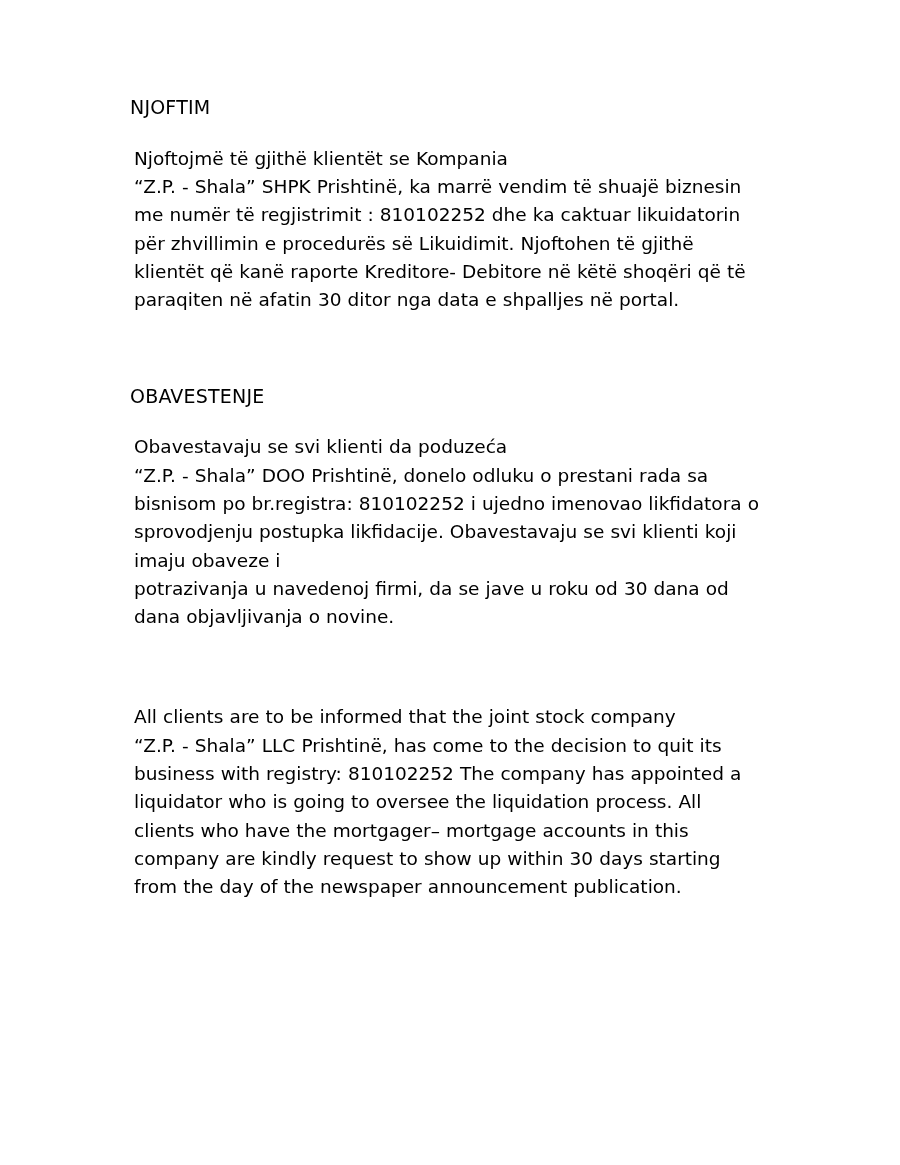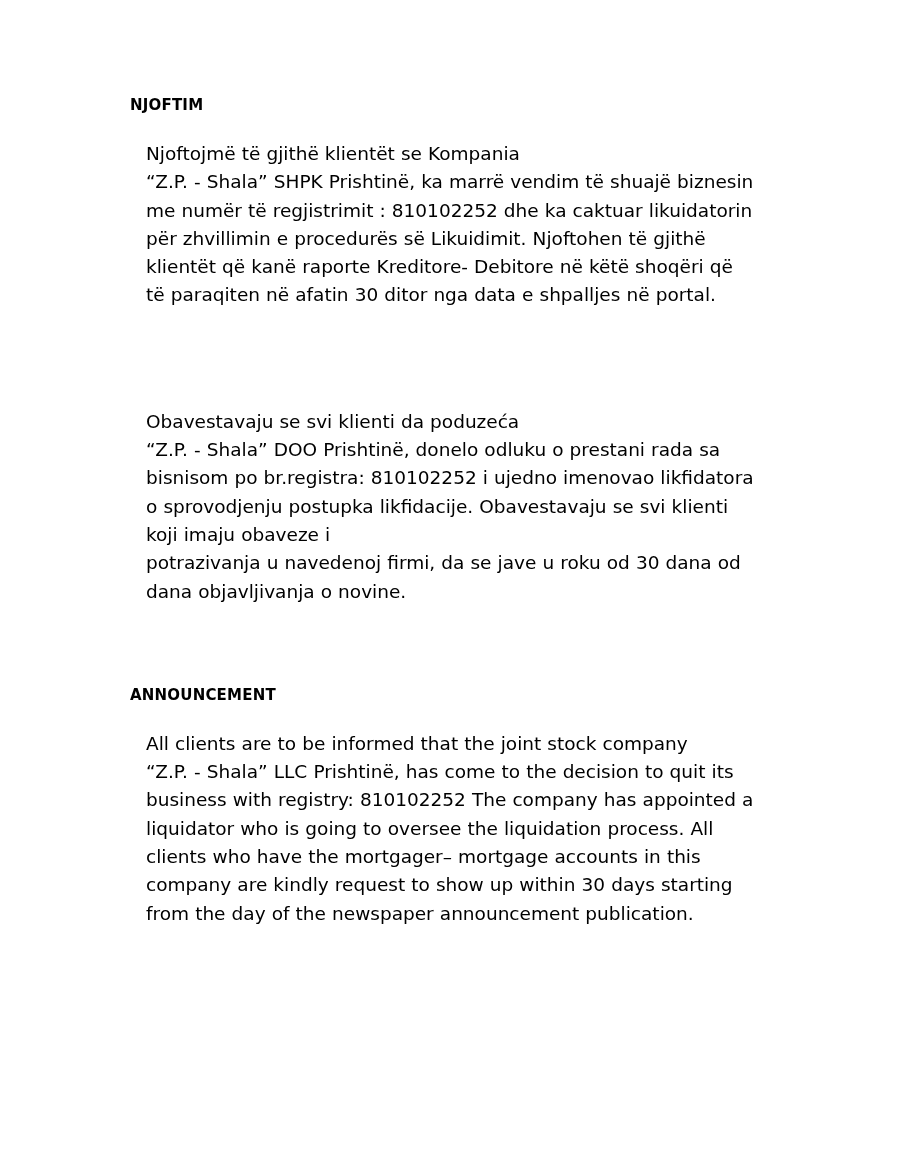--- a/index.html
+++ b/index.html
@@ -19,30 +19,30 @@
     width: 900px;
     height: 1165px;
     background: #ffffff;
     box-sizing: border-box;
     padding: 96px 130px 0 130px;
   }
   .section {
     margin-bottom: 0;
   }
   .section-heading {
-    font-size: 15px;
-    font-weight: bold;
+    font-size: 19px;
+    font-weight: normal;
     letter-spacing: 0.2px;
     margin: 0 0 26px 0;
     line-height: 1.2;
   }
   .body-text {
     font-size: 18.5px;
     line-height: 1.53;
-    margin: 16px;
+    margin: 4px;
     text-align: left;
     word-spacing: 0.2px;
   }
   .body-text b {
     font-weight: normal;
   }
   .gap-1 { height: 66px; }
   .gap-2 { height: 64px; }
 </style>
 </head>
@@ -51,23 +51,23 @@
 <div class="page">
 
   <div class="section">
     <h2 class="section-heading">NJOFTIM</h2>
     <p class="body-text"><span>Njoftojmë të gjithë klientët se Kompania</span><br><b>“Z.P. - Shala” SHPK</b><span> Prishtinë, ka marrë vendim të shuajë biznesin me numër të regjistrimit </span><b>: 810102252</b><span> dhe ka caktuar likuidatorin për zhvillimin e procedurës së Likuidimit. Njoftohen të gjithë klientët që kanë raporte Kreditore- Debitore në këtë shoqëri që të paraqiten në afatin 30 ditor nga data e shpalljes në portal.</span></p>
   </div>
 
   <div class="gap-1"></div>
 
   <div class="section">
+    <h2 class="section-heading">OBAVESTENJE</h2>
     <p class="body-text"><span>Obavestavaju se svi klienti da poduzeća</span><br><b>“Z.P. - Shala” DOO</b><span>  Prishtinë, donelo odluku o prestani rada sa bisnisom po br.registra: </span><b>810102252</b><span> i ujedno imenovao likfidatora o sprovodjenju postupka likfidacije. Obavestavaju se svi klienti koji imaju obaveze i</span><br><span>potrazivanja u navedenoj firmi, da se jave u roku od 30 dana od dana objavljivanja o novine.</span></p>
   </div>
 
   <div class="gap-2"></div>
 
   <div class="section">
-    <h2 class="section-heading">ANNOUNCEMENT</h2>
     <p class="body-text"><span>All clients are to be informed that the joint stock company</span><br><b>“Z.P. - Shala” LLC</b><span>  Prishtinë, has come to the decision to quit its business with registry: </span><b>810102252</b><span> The company has appointed a liquidator who is going to oversee the liquidation process. All clients who have the mortgager– mortgage accounts in this company are kindly request to show up within 30 days starting from the day of the newspaper announcement publication.</span></p>
   </div>
 
 </div>
 
 </body></html>

